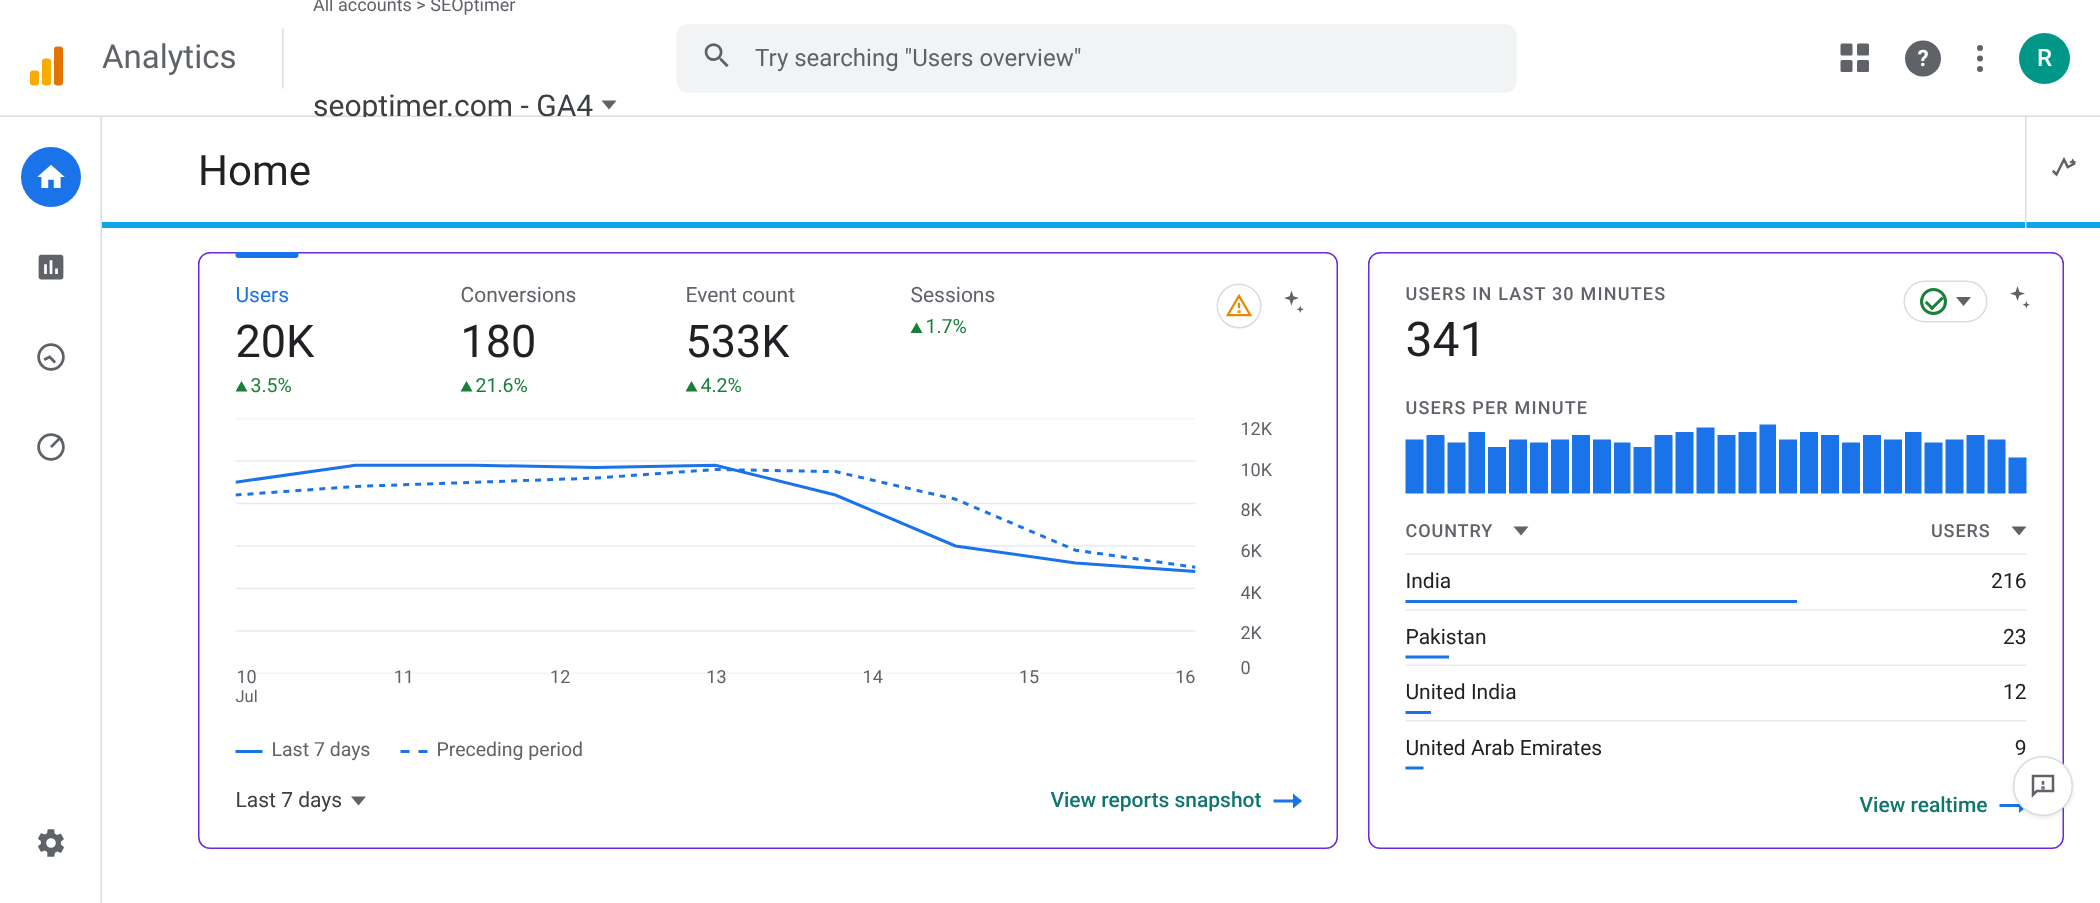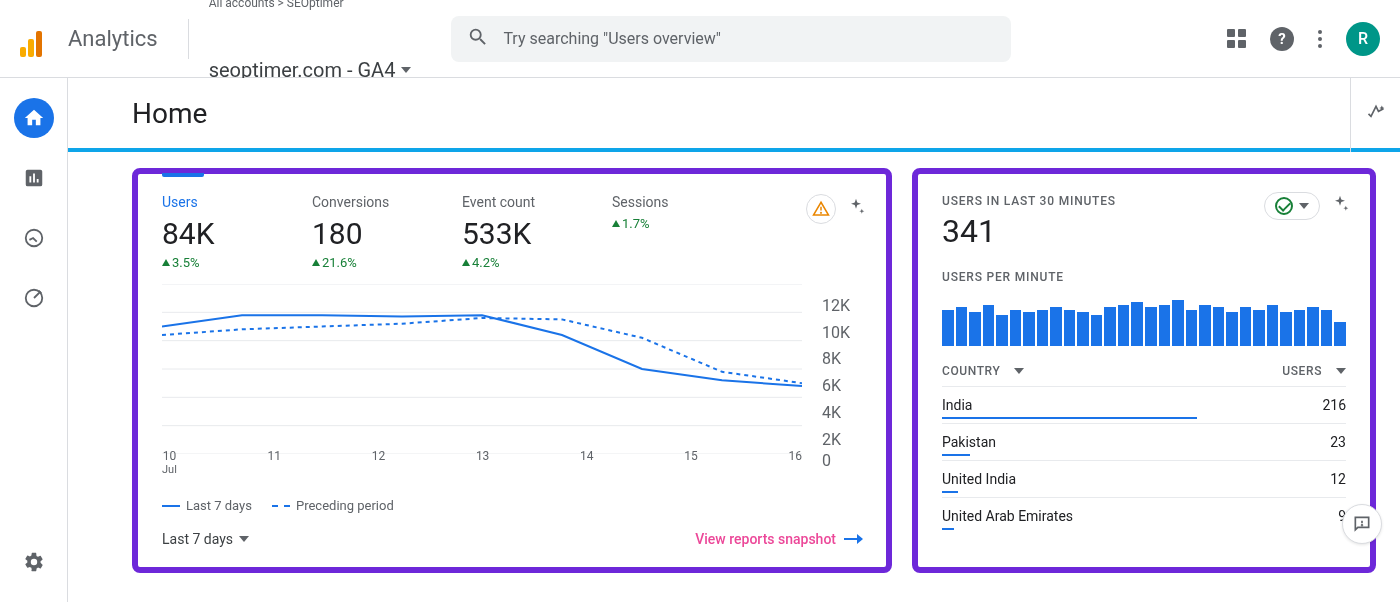--- a/index.html
+++ b/index.html
@@ -38,66 +38,66 @@
   .nav-settings { margin-top:auto; margin-bottom:20px; }
   
   
   .content { position:absolute; left:68px; right:0; top:78px; bottom:0; background:#fff; }
   .page-header { height:74px; display:flex; align-items:center; padding:0 64px; border-bottom:4px solid #0ea5e9; }
   .page-title { font-size:28px; color:#202124; font-weight:400; letter-spacing:0; }
   .insights-toggle { position:absolute; right:0; top:0; width:50px; height:74px; border-left:1px solid #dadce0; display:flex; align-items:center; justify-content:center; cursor:pointer; }
   .sparkle svg { width:20px; height:20px; fill:#5f6368; }
   
   .cards-row { display:flex; gap:20px; padding: 16px 24px 0 64px; }
-  .card { background:#fff; border:6px solid #6d28d9; border-radius:8px; padding:20px 24px; position:relative; }
+  .card { background:#fff; border:1px solid #6d28d9; border-radius:8px; padding:20px 24px; position:relative; }
   .card-main { flex: 0 0 760px; }
   .card-side { flex: 1; }
   
   .tab-ind { position:absolute; top:-1px; left:24px; width:42px; height:4px; background:#1a73e8; border-radius:0 0 2px 2px; }
   
   .metrics { display:flex; gap:0; }
   .metric { width:150px; }
   .metric-label { font-size:14px; color:#5f6368; margin-bottom:6px; }
   .metric.active .metric-label { color:#1a73e8; }
   .metric-value { font-size:30px; color:#202124; font-weight:400; margin-bottom:4px; }
   .metric-delta { font-size:13px; color:#188038; display:flex; align-items:center; gap:2px; }
   .arrow-up { display:inline-block; width:0; height:0; border-left:4px solid transparent; border-right:4px solid transparent; border-bottom:7px solid #188038; }
   
   .card-badges { position:absolute; top:20px; right:20px; display:flex; gap:10px; align-items:center; }
   .badge-warn { width:30px; height:30px; border:1px solid #dadce0; border-radius:50%; display:flex; align-items:center; justify-content:center; }
   .badge-warn svg { width:18px; height:18px; fill:none; stroke:#ea8600; stroke-width:2; }
   
   .chart-wrap { position:relative; margin-top:14px; height:190px; }
   .chart-svg { width:640px; height:170px; }
-  .yaxis { position:absolute; right:0; top:12px; height:170px; width:40px; display:flex; flex-direction:column; justify-content:space-between; font-size:16px; color:#5f6368; text-align:left; }
+  .yaxis { position:absolute; right:0; top:0; height:170px; width:40px; display:flex; flex-direction:column; justify-content:space-between; font-size:12px; color:#5f6368; text-align:left; }
   .yaxis div:last-child { line-height:0.6; }
   .xaxis { position:absolute; left:0; bottom:-2px; width:640px; display:flex; justify-content:space-between; font-size:12px; color:#5f6368; }
   .xaxis div { text-align:center; }
   .xaxis .sub { font-size:11px; }
   
   .legend { display:flex; gap:20px; margin-top:24px; font-size:13px; color:#5f6368; align-items:center; }
   .legend-item { display:flex; align-items:center; gap:6px; }
   .leg-solid { width:18px; height:2px; background:#1a73e8; }
   .leg-dash { width:18px; height:0; border-top:2px dashed #1a73e8; }
   
   .card-footer { display:flex; align-items:center; justify-content:space-between; margin-top:18px; font-size:14px; }
   .range-sel { display:flex; align-items:center; gap:6px; color:#3c4043; cursor:pointer; }
-  .link-btn { color:#ec4899; display:flex; align-items:center; gap:8px; cursor:pointer; font-weight:500; }
+  .link-btn { color:#0f766e; display:flex; align-items:center; gap:8px; cursor:pointer; font-weight:500; }
   .arrow-right { display:inline-block; width:18px; height:2px; background:#1a73e8; position:relative; }
   .arrow-right::after { content:''; position:absolute; right:-1px; top:-4px; width:0; height:0; border-top:5px solid transparent; border-bottom:5px solid transparent; border-left:6px solid #1a73e8; }
   
   
   .side-title { font-size:12px; letter-spacing:0.8px; color:#5f6368; font-weight:500; text-transform:uppercase; margin-bottom:4px; }
   .side-big { font-size:32px; font-weight:400; }
   .side-badges { position:absolute; top:18px; right:20px; display:flex; align-items:center; gap:10px; }
   .check-badge { display:flex; align-items:center; gap:6px; border:1px solid #dadce0; border-radius:20px; padding:4px 10px; cursor:pointer; }
   .check-circle { width:18px; height:18px; border:2px solid #188038; border-radius:50%; display:flex; align-items:center; justify-content:center; }
   .check-circle::after { content:''; width:5px; height:9px; border-right:2px solid #188038; border-bottom:2px solid #188038; transform:rotate(45deg); margin-top:-2px; }
   
-  .side-sub { font-size:12px; letter-spacing:0.8px; color:#5f6368; font-weight:500; margin-top:20px; margin-bottom:16px; }
+  .side-sub { font-size:12px; letter-spacing:0.8px; color:#5f6368; font-weight:500; margin-top:20px; margin-bottom:4px; }
   .spark-bars { display:flex; align-items:flex-end; gap:2px; height:46px; }
   .spark-bars span { flex:1; background:#1a73e8; }
   
   .country-header { display:flex; justify-content:space-between; margin-top:18px; font-size:12px; letter-spacing:0.6px; color:#5f6368; font-weight:500; }
   .country-header div { display:flex; align-items:center; gap:14px; cursor:pointer; }
   
   .country-row { display:flex; justify-content:space-between; font-size:14px; padding:10px 0 4px; border-top:1px solid #e8eaed; margin-top:6px; position:relative; }
   .country-row:first-of-type { margin-top:8px; }
   .country-bar { position:absolute; left:0; bottom:-2px; height:2px; background:#1a73e8; }
   
@@ -208,21 +208,21 @@
         <span class="sparkle">
           <svg viewBox="0 0 24 24" fill="#5f6368">
               <path d="M12 2l1.5 4.5L18 8l-4.5 1.5L12 14l-1.5-4.5L6 8l4.5-1.5zM19 14l.8 2.2L22 17l-2.2.8L19 20l-.8-2.2L16 17l2.2-.8z"></path>
             </svg>
         </span>
       </div>
 
       <div class="metrics" id="metrics-row">
           <div class="metric active">
             <div class="metric-label">Users</div>
-    <div class="metric-value">84K</div>
+    <div class="metric-value">20K</div>
     <div class="metric-delta"><span class="arrow-up"></span> 3.5%</div>
           </div>
           <div class="metric">
             <div class="metric-label">Conversions</div>
     <div class="metric-value">180</div>
     <div class="metric-delta"><span class="arrow-up"></span> 21.6%</div>
           </div>
           <div class="metric">
             <div class="metric-label">Event count</div>
     <div class="metric-value">533K</div>
@@ -363,20 +363,26 @@
     <span>12</span>
     <div class="country-bar" style="width:4%"></div>
           </div>
           <div class="country-row">
             <span>United Arab Emirates</span>
     <span>9</span>
     <div class="country-bar" style="width:3%"></div>
           </div>
         </div>
 
+      <div class="card-footer" style="justify-content:flex-end;">
+        <div class="link-btn">
+          <span>View realtime</span>
+          <span class="arrow-right"></span>
+        </div>
+      </div>
     </div>
   </div>
 
   <div class="feedback-fab">
     <svg viewBox="0 0 24 24">
         <path d="M4 4h16v12H7l-3 3z"></path>
         <line x1="12" y1="8" x2="12" y2="11"></line>
         <circle cx="12" cy="13.5" r="0.5" fill="#5f6368"></circle>
       </svg>
   </div>

